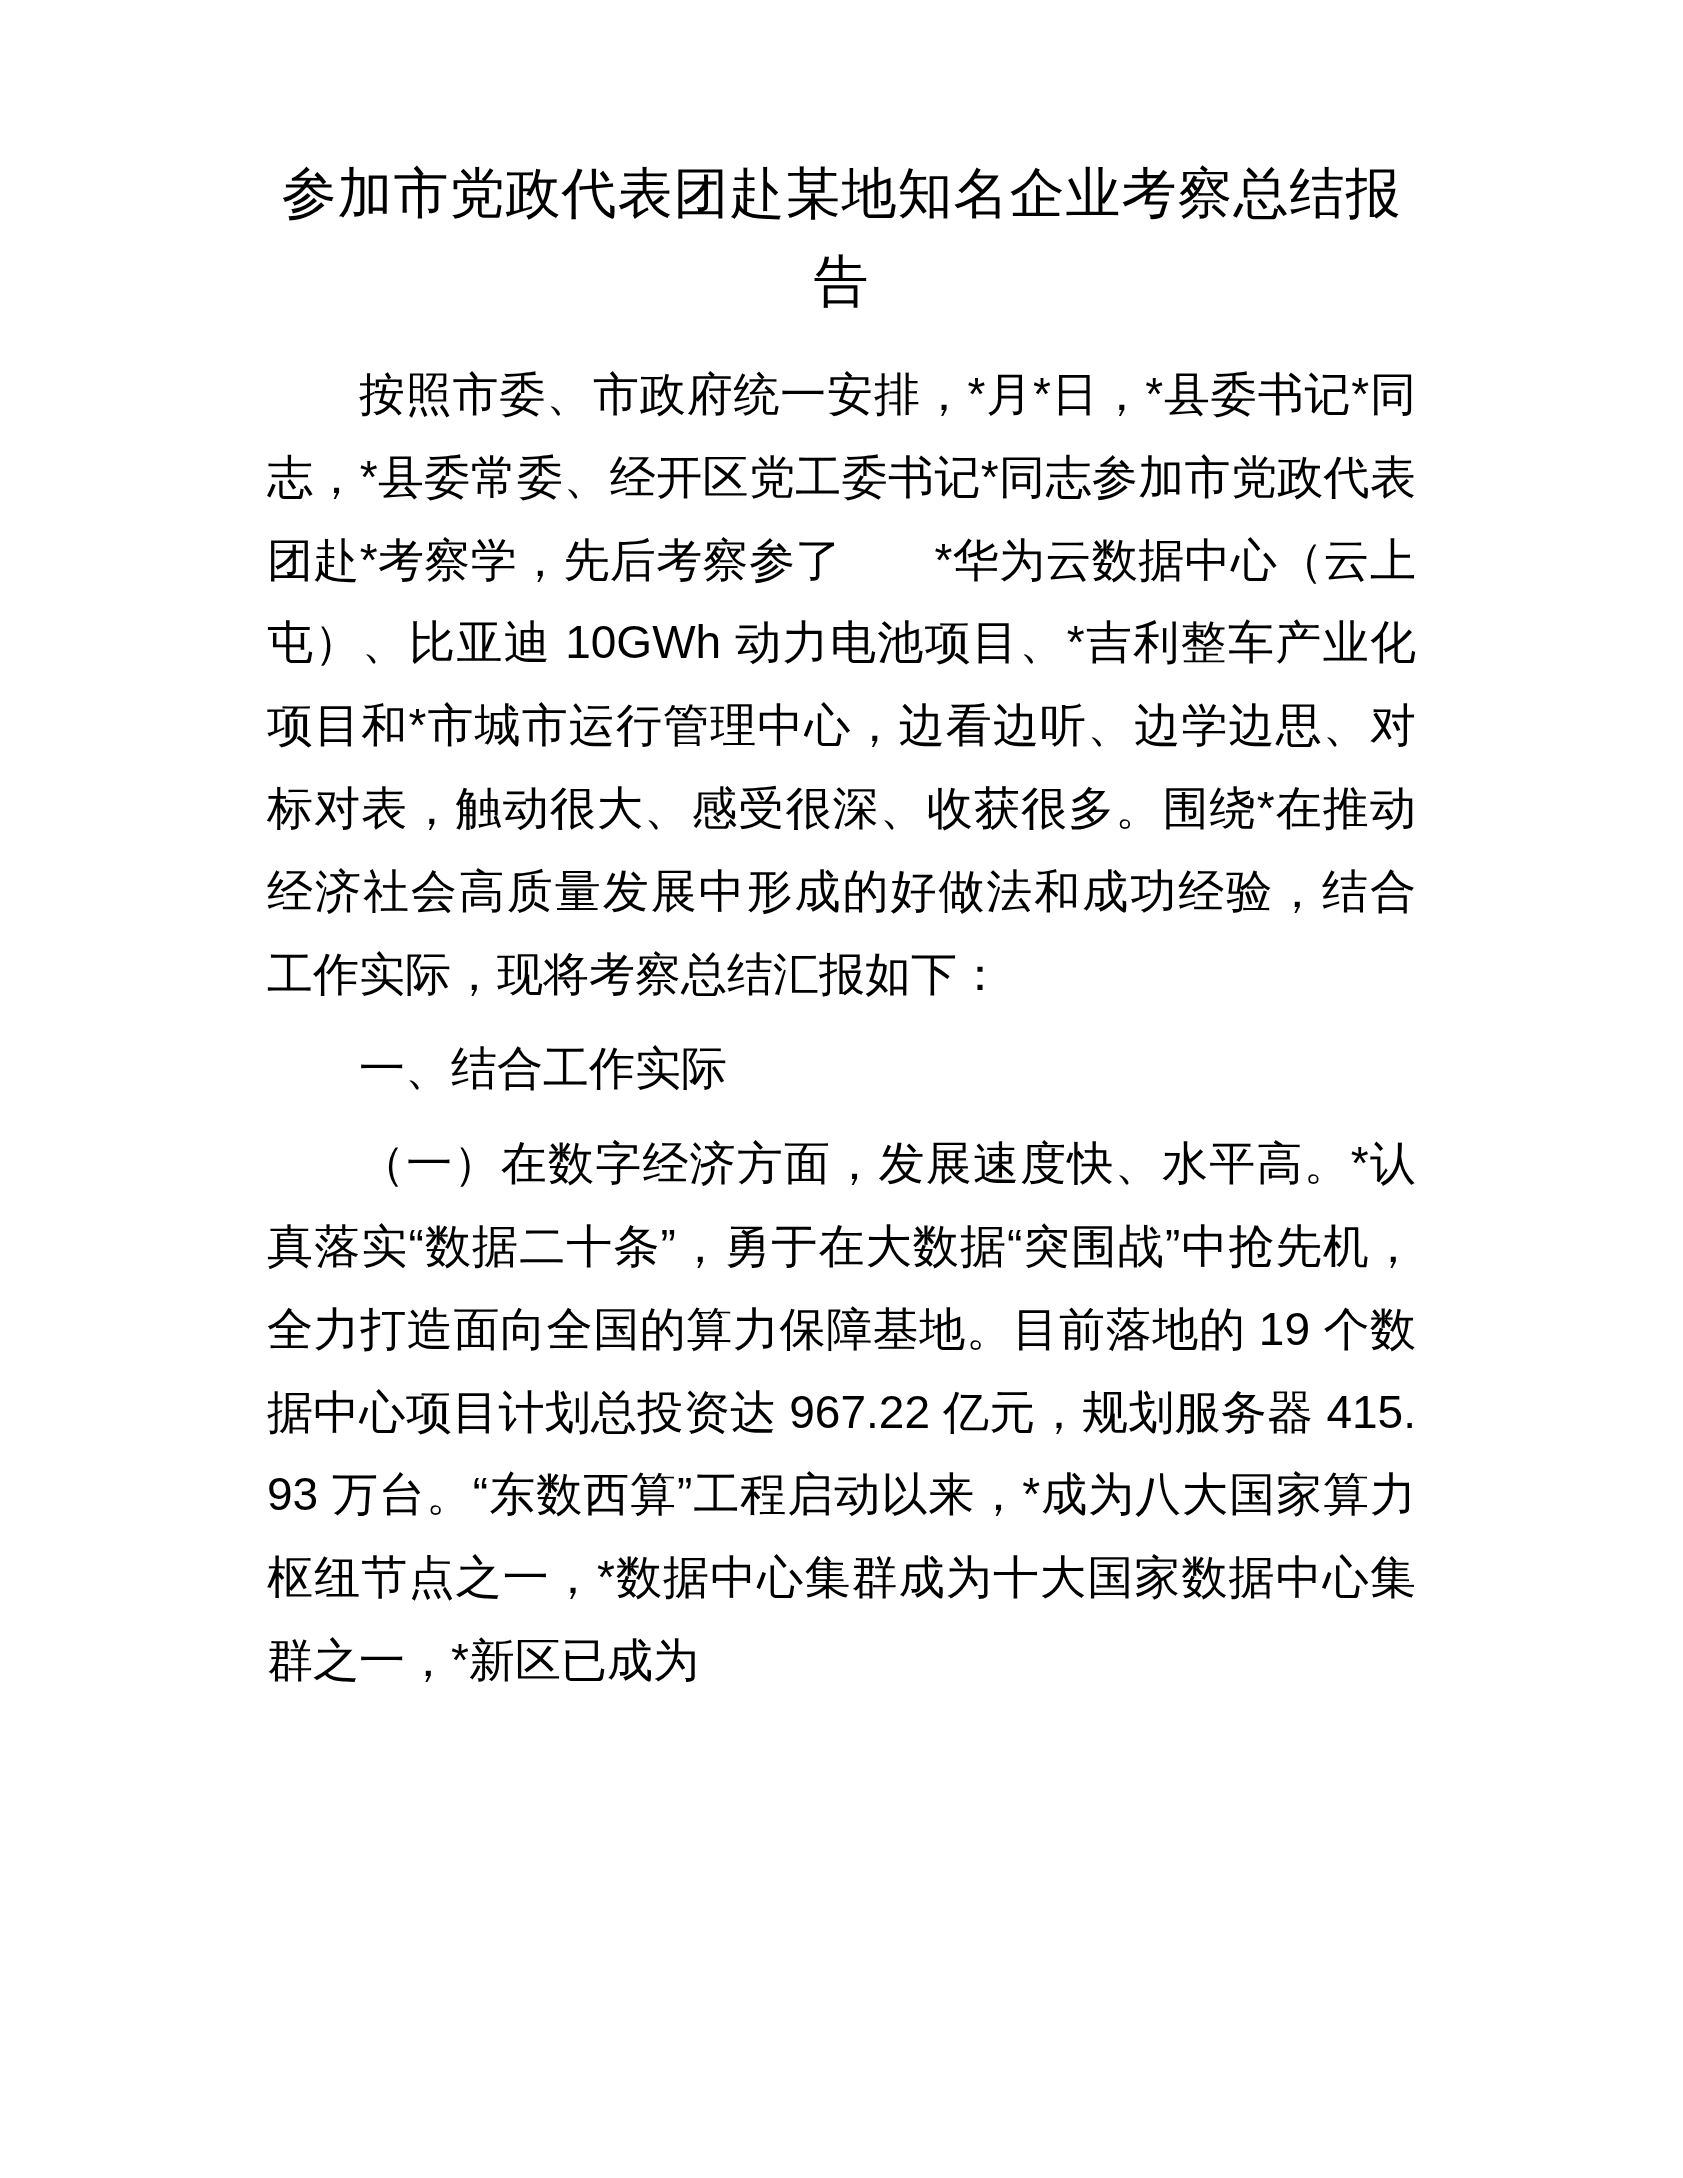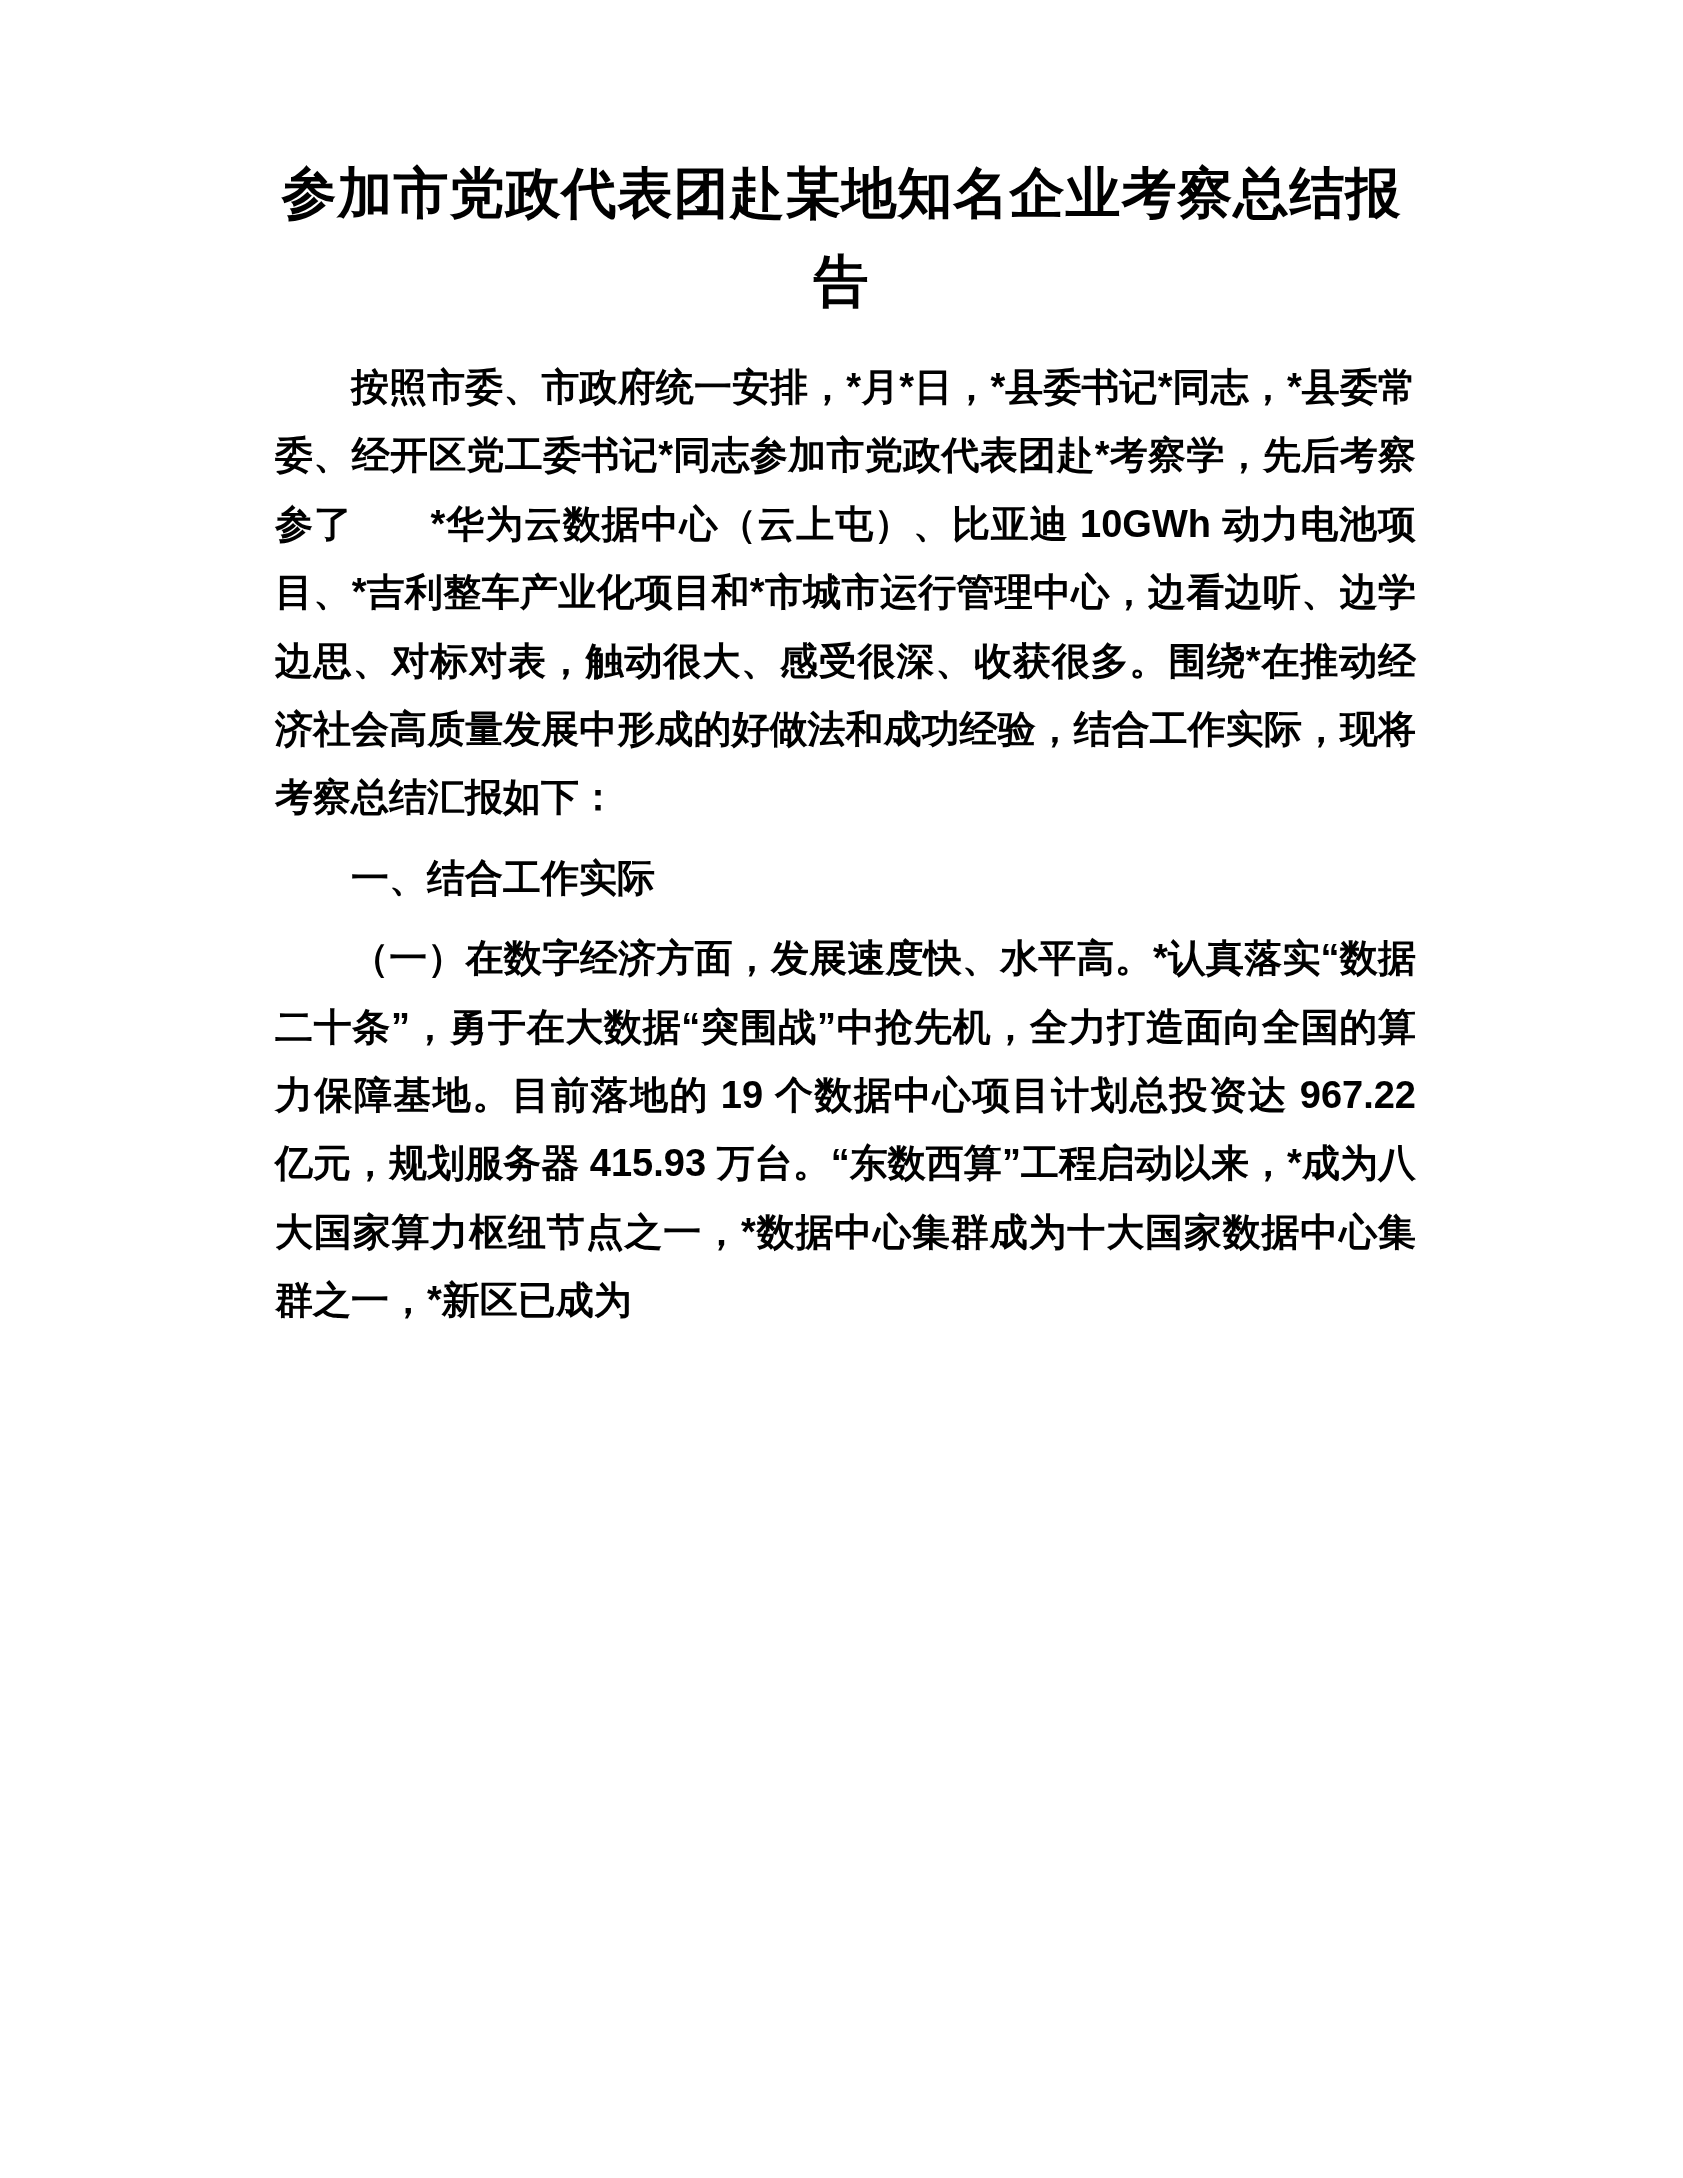--- a/index.html
+++ b/index.html
@@ -14,35 +14,34 @@
     margin: 0 auto;
     background: #ffffff;
     box-sizing: border-box;
     padding: 149px 267px 0 267px;
     overflow: hidden;
     font-family: "Liberation Sans", "DejaVu Sans", sans-serif;
     color: #000000;
   }
   .title {
     font-size: 55px;
-    font-weight: 700;
+    font-weight: 400;
     line-height: 1.6;
     text-align: center;
     margin: 0 0 28px 0;
     letter-spacing: 1px;
   }
   .para {
-    font-size: 38px;
+    font-size: 46px;
     line-height: 1.8;
     text-align: justify;
     text-justify: inter-ideograph;
     text-indent: 2em;
-    margin: 0 0 12px 8px;
+    margin: 0 0 12px 0;
     word-break: break-all;
-    font-weight: bold;
   }
 </style>
 </head>
 <body>
 
 <div class="page">
   <h1 class="title">参加市党政代表团赴某地知名企业考察总结报告</h1>
 
   <p class="para">按照市委、市政府统一安排，*月*日，*县委书记*同志，*县委常委、经开区党工委书记*同志参加市党政代表团赴*考察学，先后考察参了　　*华为云数据中心（云上屯）、比亚迪 10GWh 动力电池项目、*吉利整车产业化项目和*市城市运行管理中心，边看边听、边学边思、对标对表，触动很大、感受很深、收获很多。围绕*在推动经济社会高质量发展中形成的好做法和成功经验，结合工作实际，现将考察总结汇报如下：</p>
 

